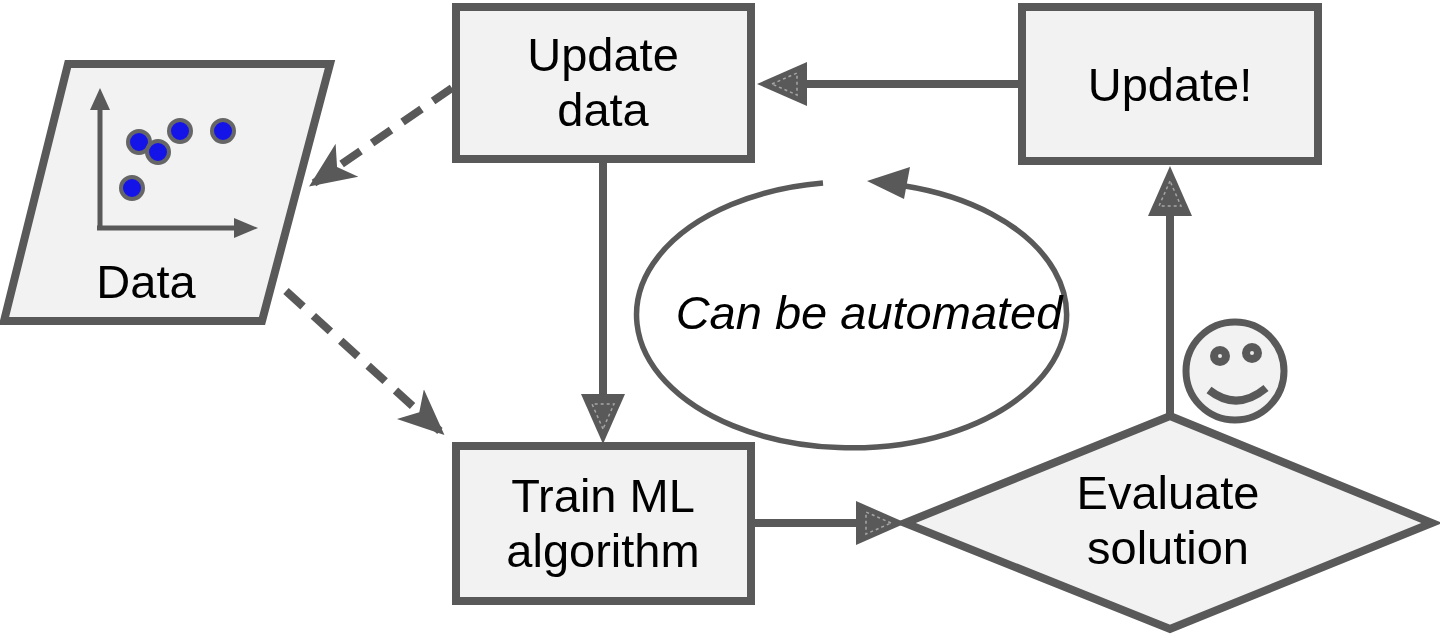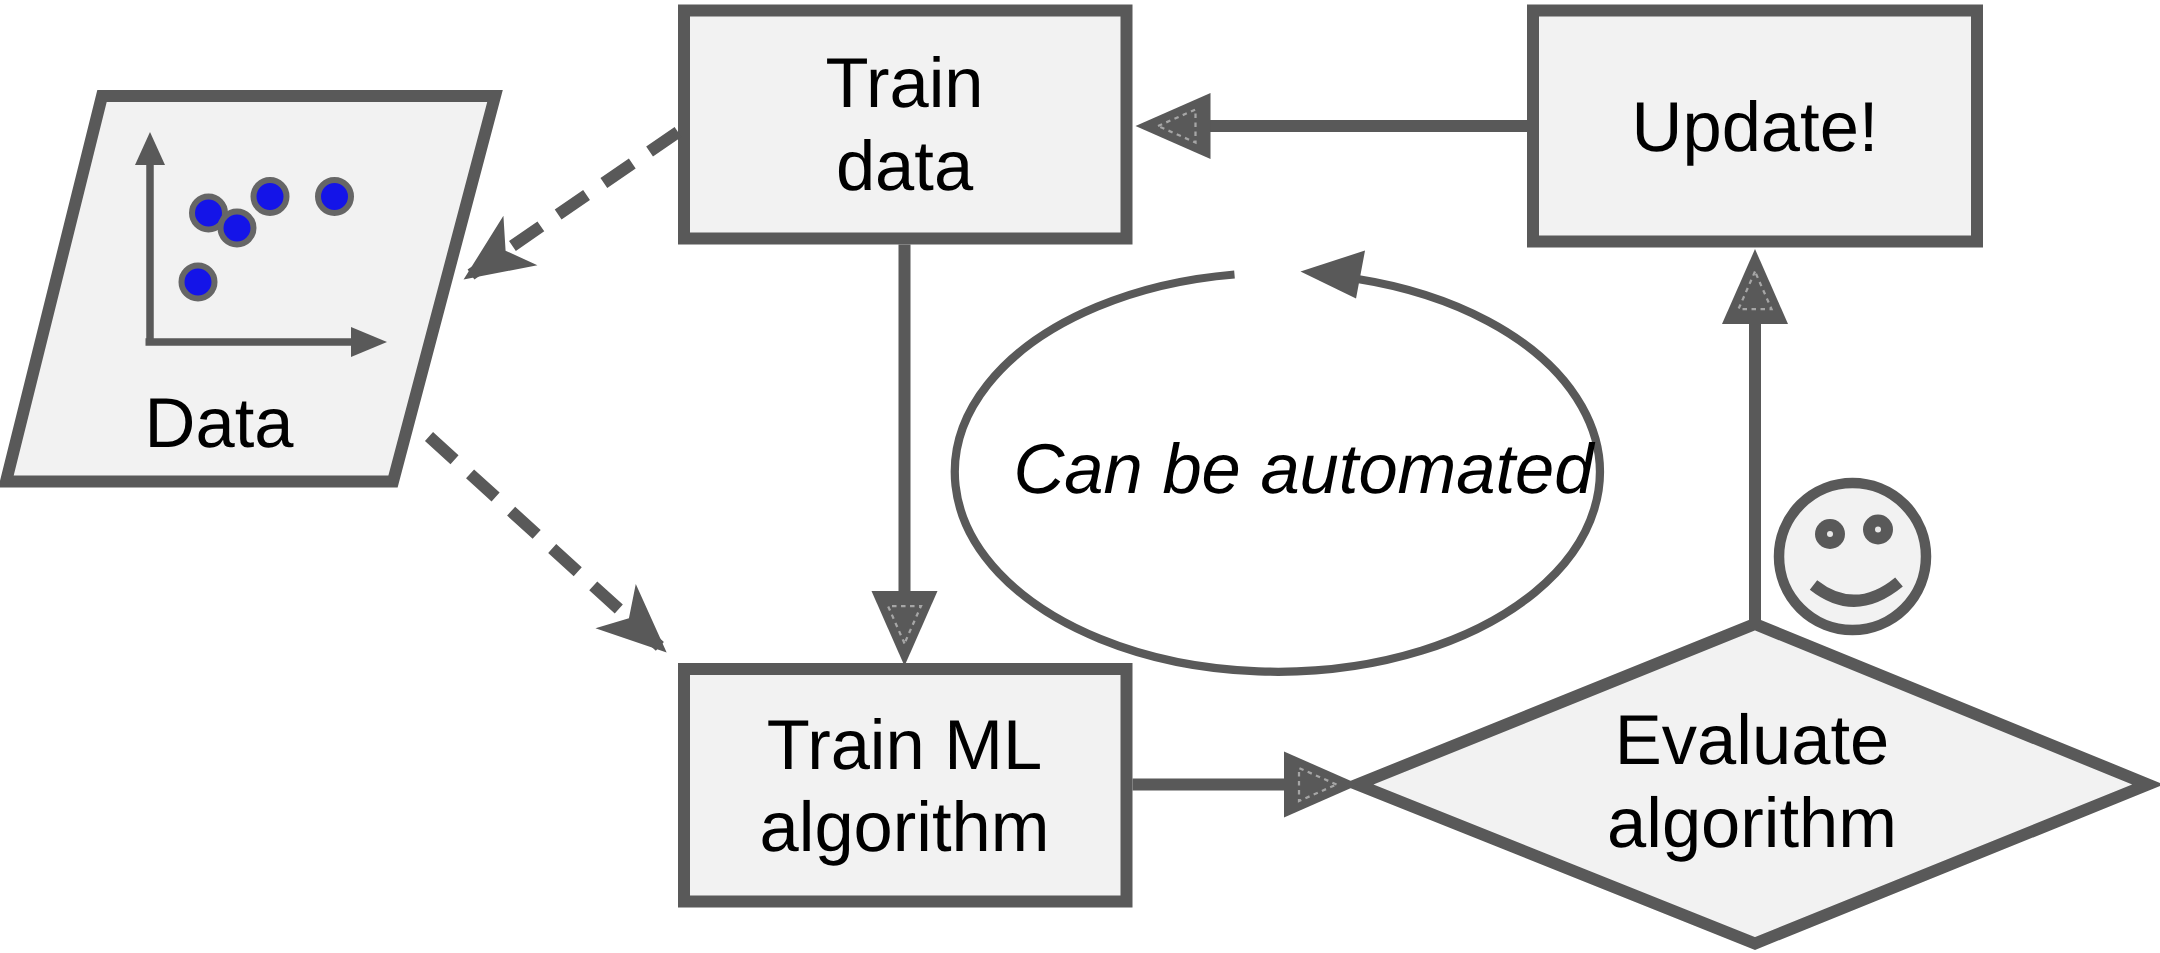--- a/index.html
+++ b/index.html
@@ -102,21 +102,21 @@
       <circle class="smiley-body" cx="1235" cy="371" r="49"></circle>
       <circle class="eye" cx="1220" cy="356" r="10"></circle>
       <circle class="eye" cx="1252" cy="353" r="10"></circle>
       <circle class="eye-glint" cx="1220" cy="356" r="2"></circle>
       <circle class="eye-glint" cx="1252" cy="353" r="2"></circle>
       <path class="smile" d="M 1209,390 Q 1237,412 1266,388"></path>
     </g>
   </svg>
 
   <div class="node-label" style="left:146px; top:282px;">Data</div>
-  <div class="node-label" style="left:603px; top:83px;">Train
+  <div class="node-label" style="left:603px; top:83px;">Update
 data</div>
   <div class="node-label" style="left:1170px; top:85px;">Update!</div>
   <div class="node-label" style="left:603px; top:524px;">Train ML
 algorithm</div>
   <div class="node-label" style="left:1168px; top:521px;">Evaluate
-algorithm</div>
+solution</div>
   <div class="node-label" style="left:869px; top:313px;font-style:italic;">Can be automated</div>
 </div>
 
 </body></html>

